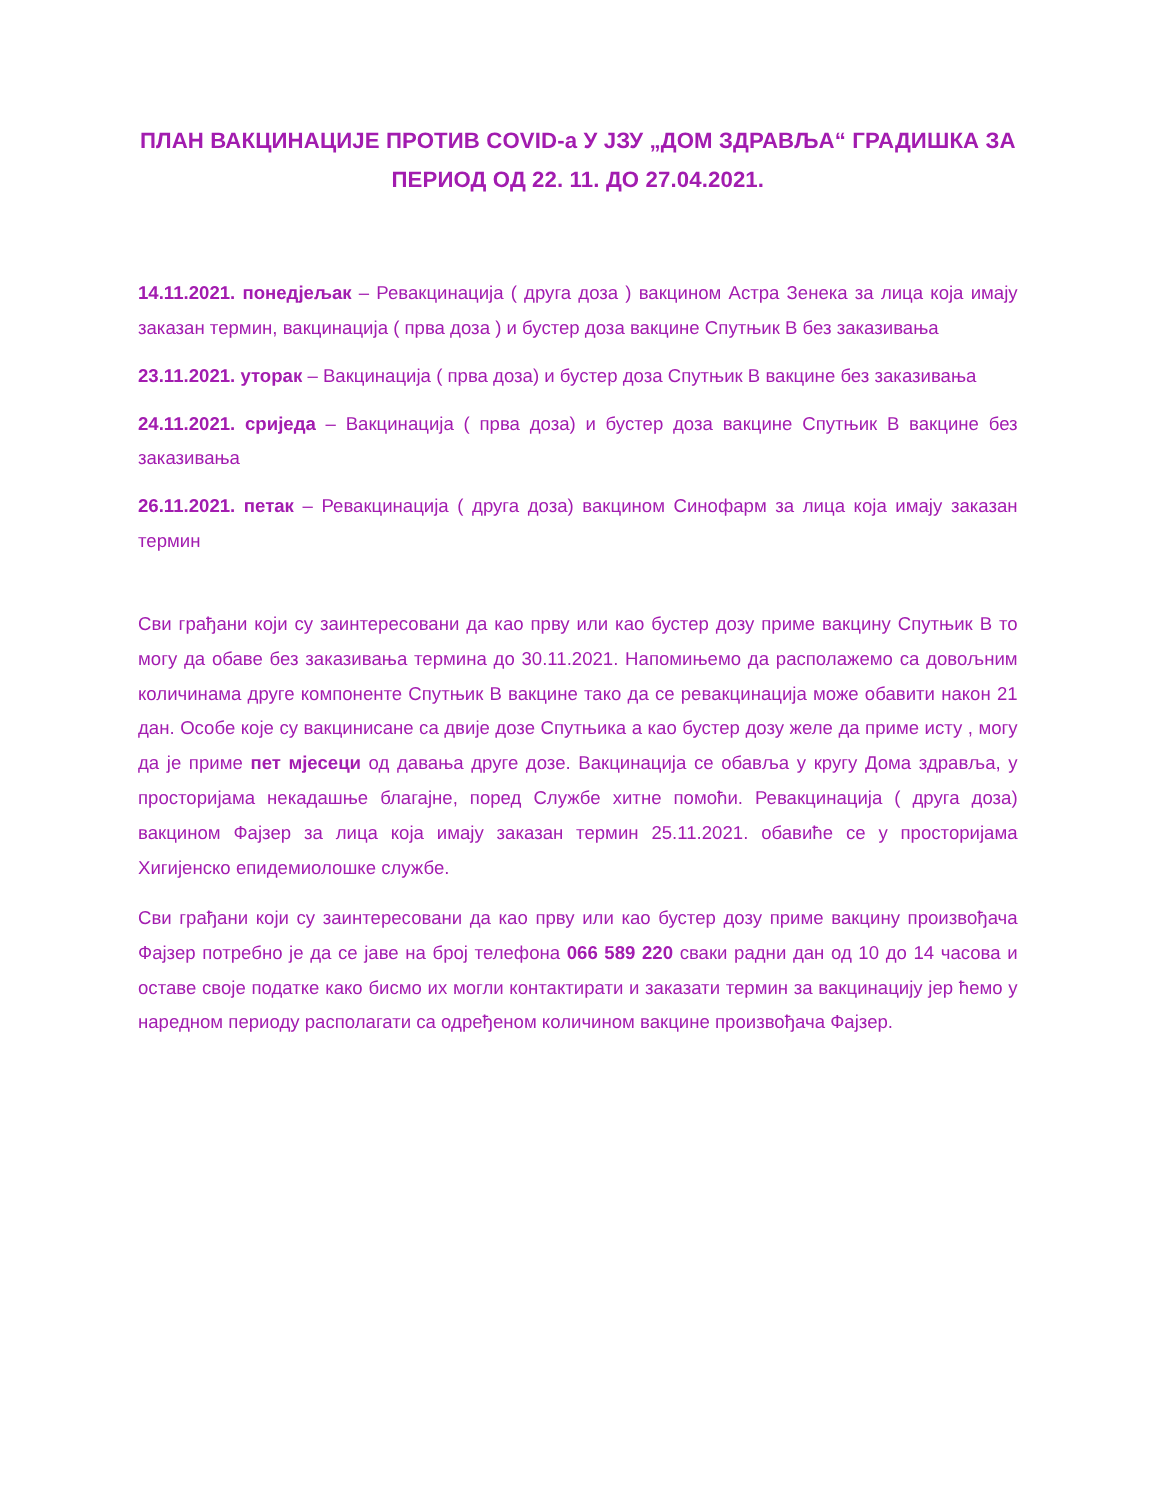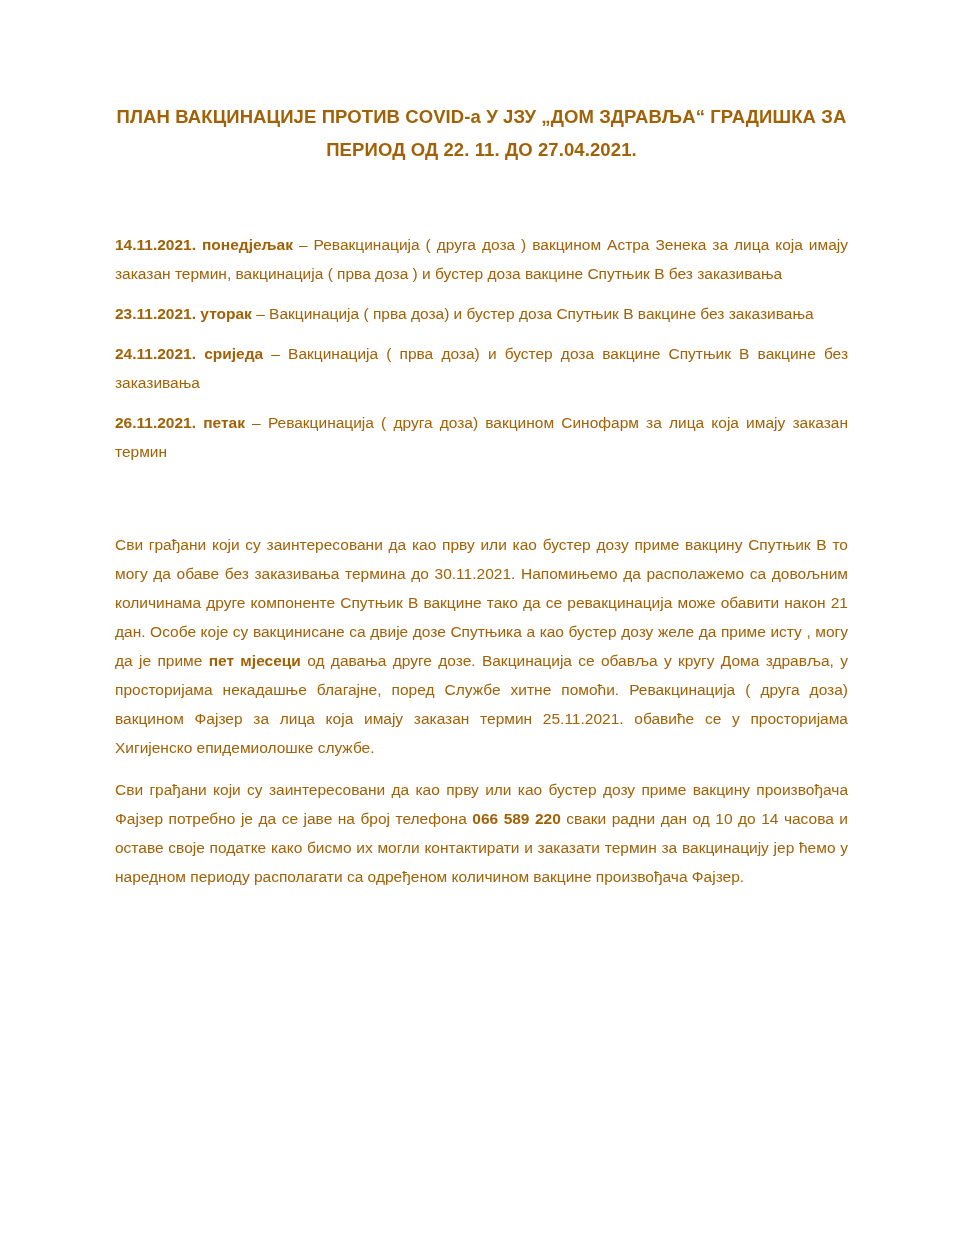--- a/index.html
+++ b/index.html
@@ -8,21 +8,21 @@
     background: #ffffff;
   }
   .page {
     position: relative;
     width: 962px;
     height: 1245px;
     background: #ffffff;
     box-sizing: border-box;
     padding: 100px 114px 20px 115px;
     font-family: "Liberation Sans", sans-serif;
-    color: #a16207;
+    color: #a21caf;
     overflow: hidden;
   }
   .doc-title {
     text-align: center;
     font-weight: bold;
     font-size: 18.5px;
     line-height: 33px;
     margin: 0 0 64px 0;
     letter-spacing: 0.1px;
   }
@@ -32,21 +32,21 @@
   .schedule-entry {
     margin: 0 0 11px 0;
     font-size: 15.5px;
     line-height: 29px;
     text-align: justify;
   }
   .b {
     font-weight: bold;
   }
   .info-section {
-    margin-top: 64px;
+    margin-top: 40px;
   }
   .info-paragraph {
     margin: 0 0 13px 0;
     font-size: 15.5px;
     line-height: 29px;
     text-align: justify;
   }
 </style>
 </head>
 <body>

